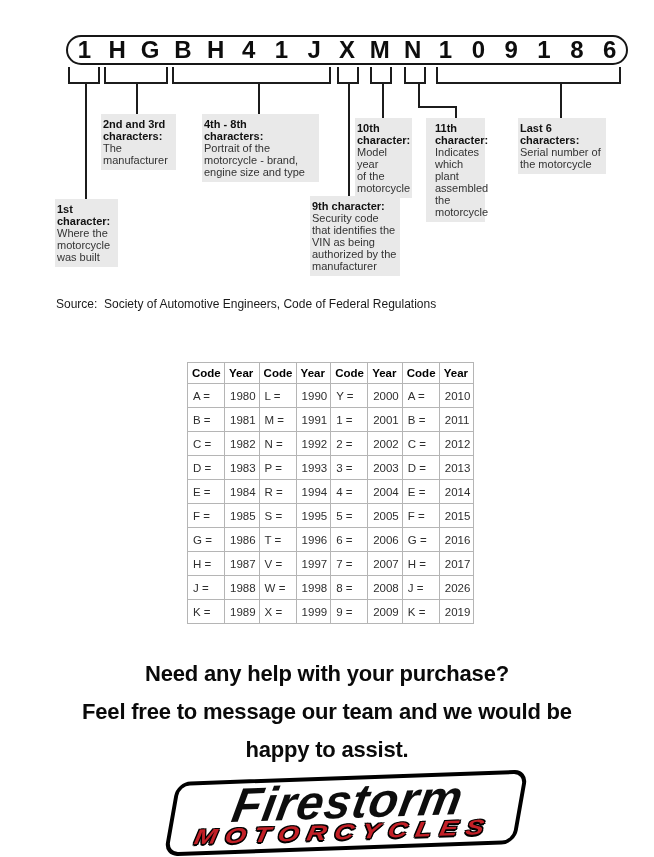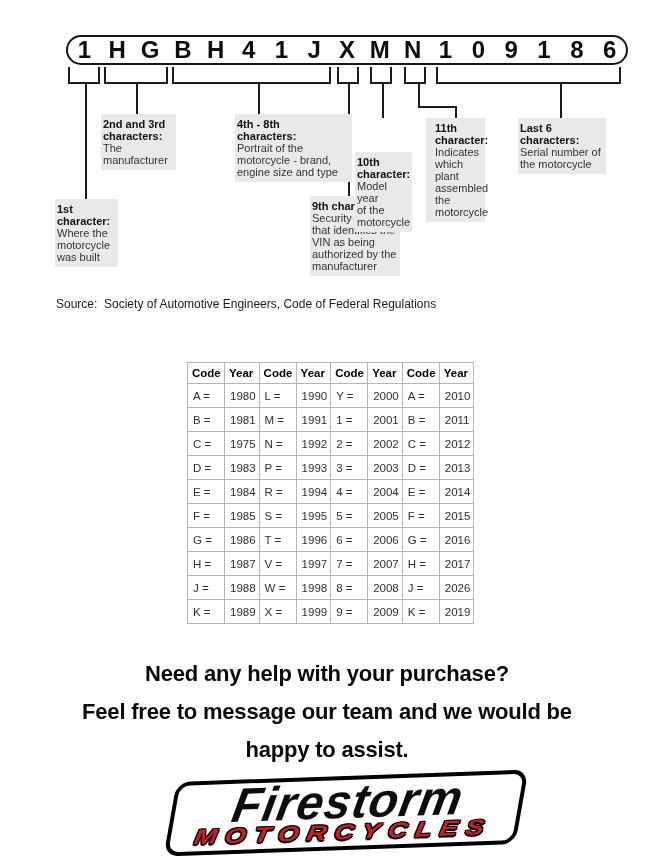--- a/index.html
+++ b/index.html
@@ -41,23 +41,23 @@
   .d7{left:560px;top:84px;height:34px;}
   
   .callout{
     position:absolute;background:#e9e9e9;
     font-size:11px;line-height:12px;padding:4px 2px;box-sizing:border-box;
   }
   .co-title{font-weight:bold;color:#111;white-space:pre-line;}
   .co-body{color:#333;white-space:pre-line;}
   #co-first{left:55px;top:199px;width:63px;}
   #co-second{left:101px;top:114px;width:75px;}
-  #co-fourth{left:202px;top:114px;width:117px;margin-left:33px;}
+  #co-fourth{left:202px;top:114px;width:117px;}
   #co-ninth{left:310px;top:196px;width:90px;}
-  #co-tenth{left:355px;top:118px;width:57px;margin-top:34px;}
+  #co-tenth{left:355px;top:118px;width:57px;}
   #co-eleventh{left:426px;top:118px;width:59px;padding-left:9px;}
   #co-last{left:518px;top:118px;width:88px;}
   
   .source{position:absolute;left:56px;top:297px;font-size:12px;color:#1a1a1a;white-space:pre;}
   
   .year-table{
     position:absolute;left:187px;top:362px;border-collapse:collapse;
     font-size:11.5px;table-layout:fixed;
   }
   .year-table th,.year-table td{
@@ -225,21 +225,21 @@
           <td>1981</td>
           <td>M =</td>
           <td>1991</td>
           <td>1 =</td>
           <td>2001</td>
           <td>B =</td>
           <td>2011</td>
         </tr>
         <tr>
           <td>C =</td>
-          <td>1975</td>
+          <td>1982</td>
           <td>N =</td>
           <td>1992</td>
           <td>2 =</td>
           <td>2002</td>
           <td>C =</td>
           <td>2012</td>
         </tr>
         <tr>
           <td>D =</td>
           <td>1983</td>

